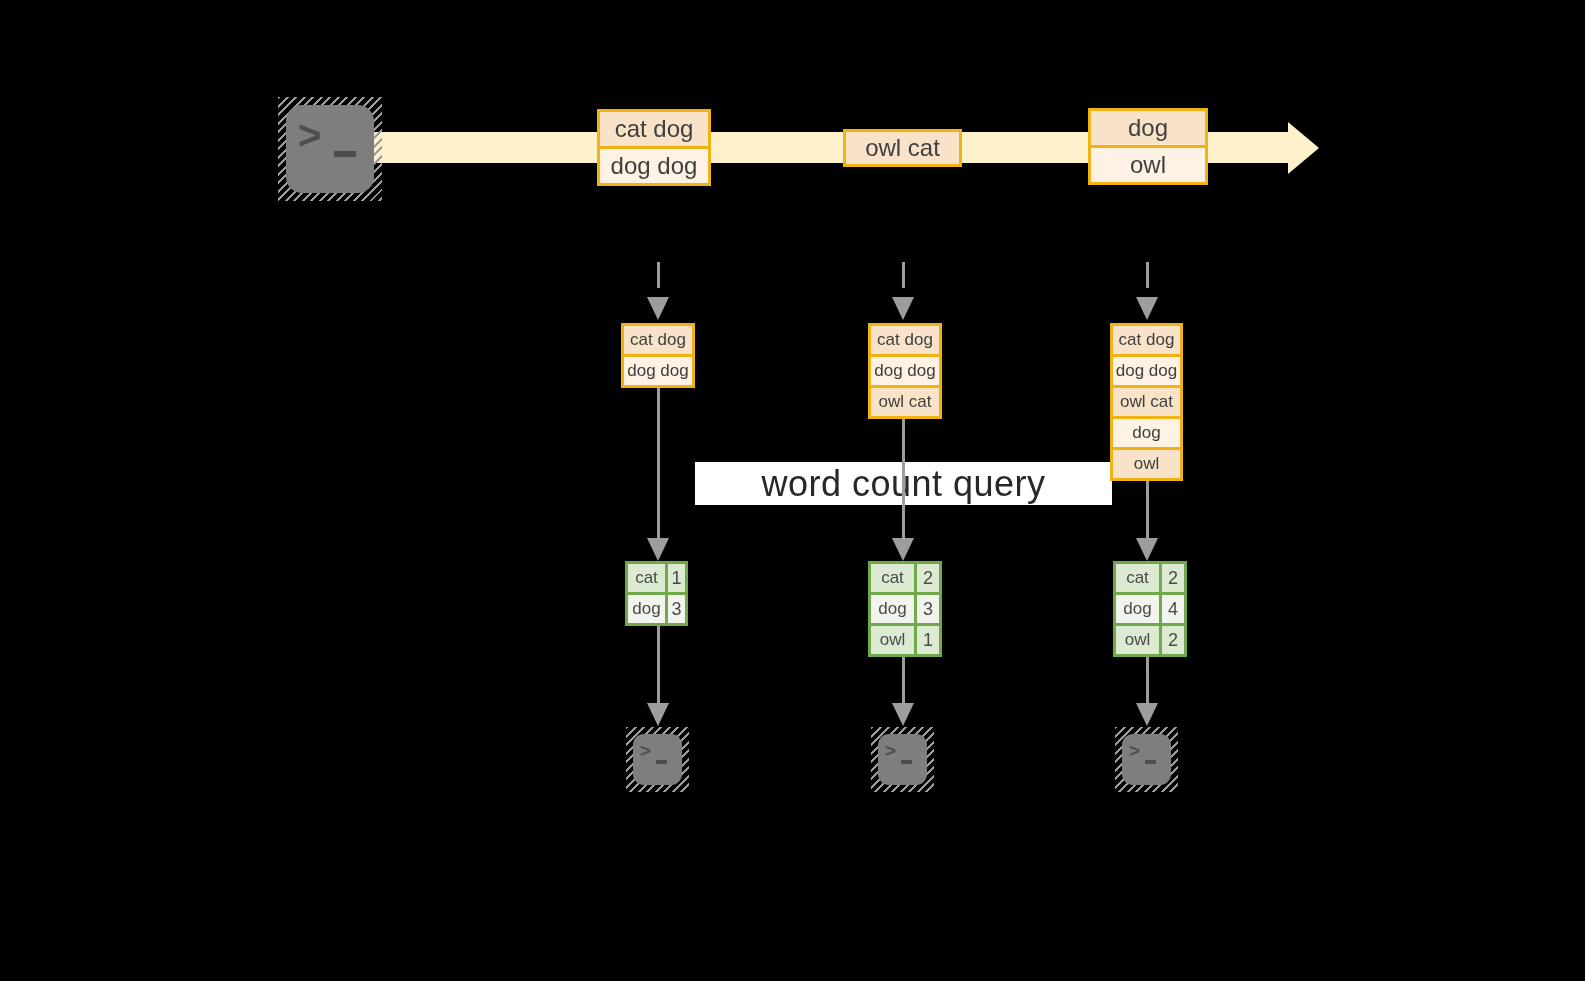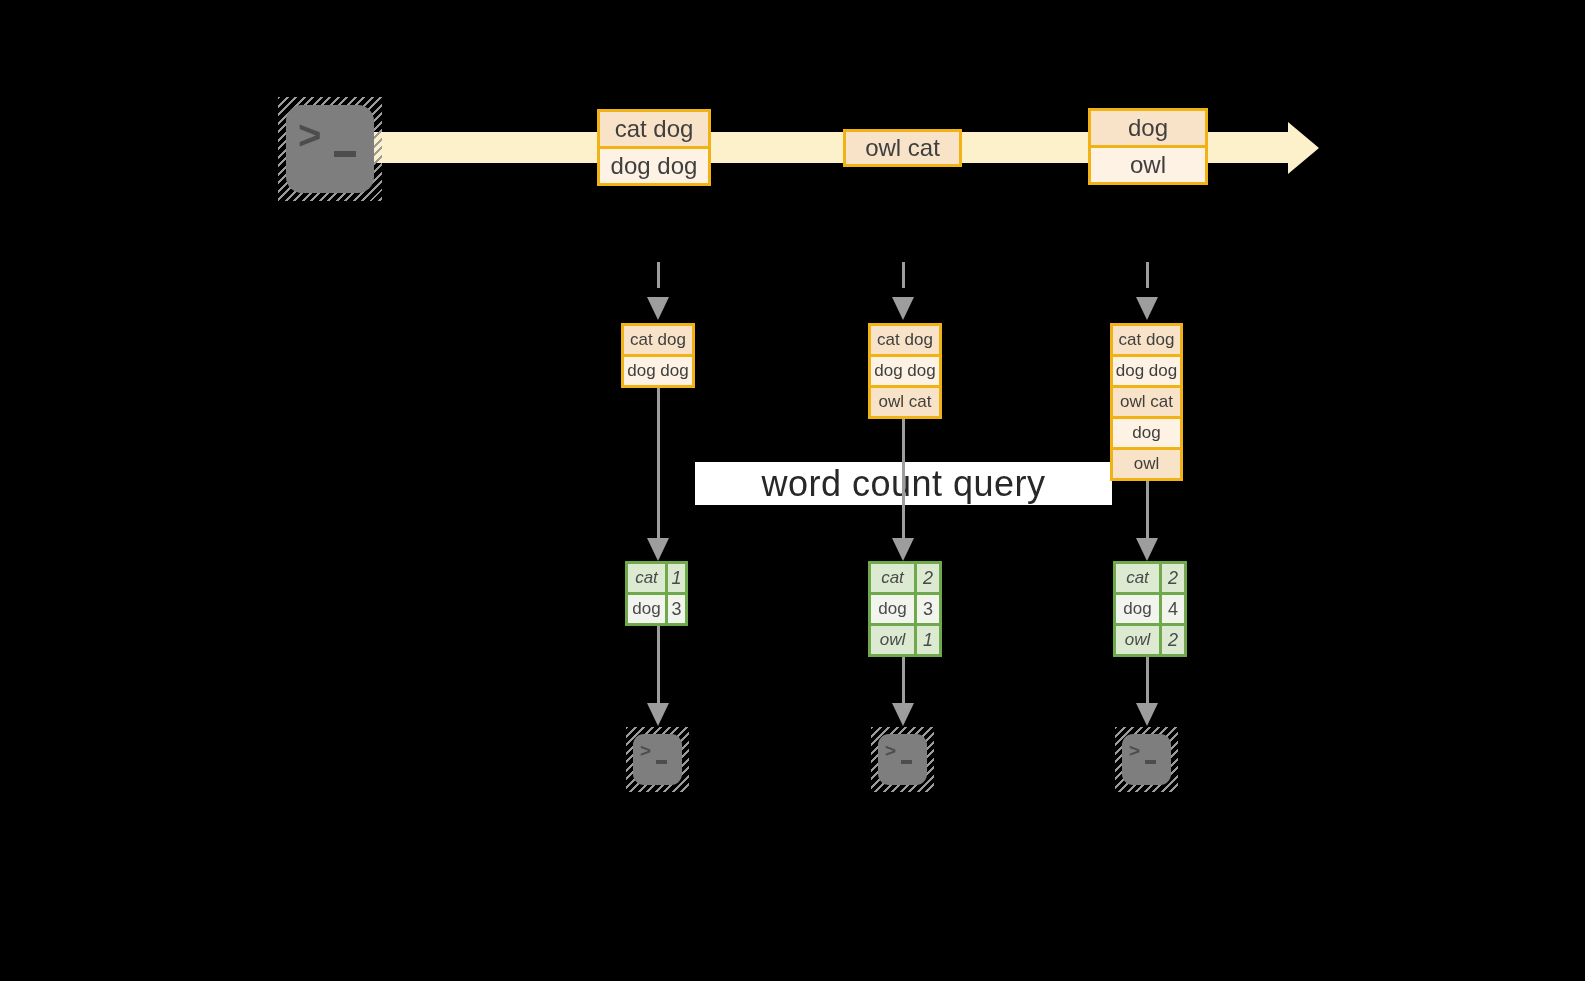--- a/index.html
+++ b/index.html
@@ -38,21 +38,21 @@
     border-left:11px solid transparent;border-right:11px solid transparent;border-top:23px solid #9d9d9d;}
 
   
   .qband{position:absolute;left:695px;top:462px;width:417px;height:43px;background:#ffffff;z-index:1;text-align:center;}
   .qband span{font-size:36px;line-height:44px;color:#282828;letter-spacing:0.5px;}
 
   
   .gtable{position:absolute;display:grid;gap:3px;padding:3px;background:#70a94c;z-index:3;grid-auto-rows:28px;}
   .gcell{display:flex;align-items:center;justify-content:center;font-size:17px;color:#4a4a4a;}
   .gcell.num{font-size:18px;}
-  .tintA{background:#dcead2;font-style:italic;}
+  .tintA{background:#dcead2;}
   .tintB{background:#f1f5ee;}
 </style>
 </head>
 <body>
 
 <div class="canvas">
 
   <div class="terminal term-lg" style="left:278px;top:97px;width:104px;height:104px;">
     <div class="term-inner">
       <span class="term-gt" style="left:12px;top:10px;font-size:40px;">&gt;</span>

